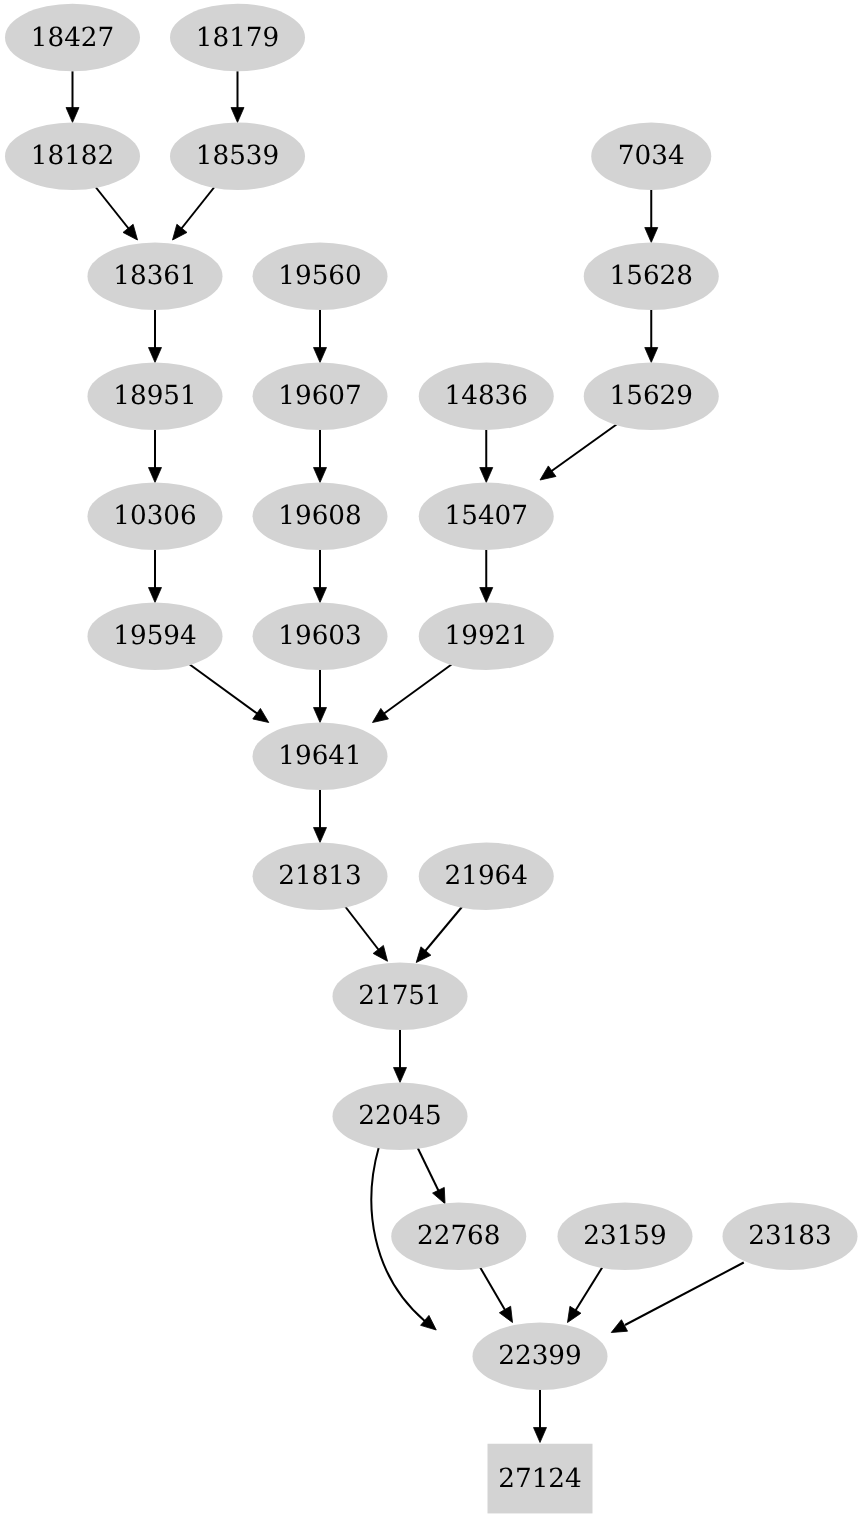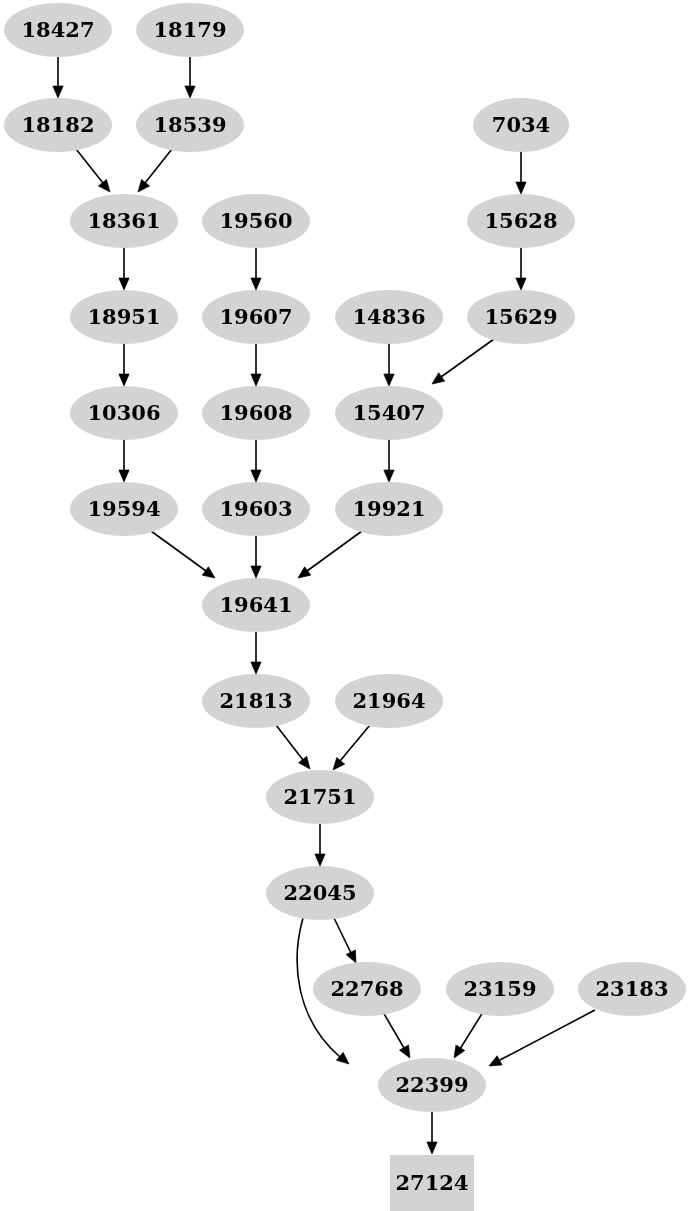--- a/index.html
+++ b/index.html
@@ -11,21 +11,20 @@
     width: 690px;
     height: 1211px;
     font-family: "DejaVu Serif", "Liberation Serif", serif;
     overflow: hidden;
   }
   #graph-root {
     position: relative;
     width: 690px;
     height: 1085px;
     background: #ffffff;
-    font-weight: bold;
   }
   svg.graph-canvas {
     display: block;
     width: 690px;
     height: 1211px;
   }
   .node-shape {
     stroke: none;
   }
   .node-label {

